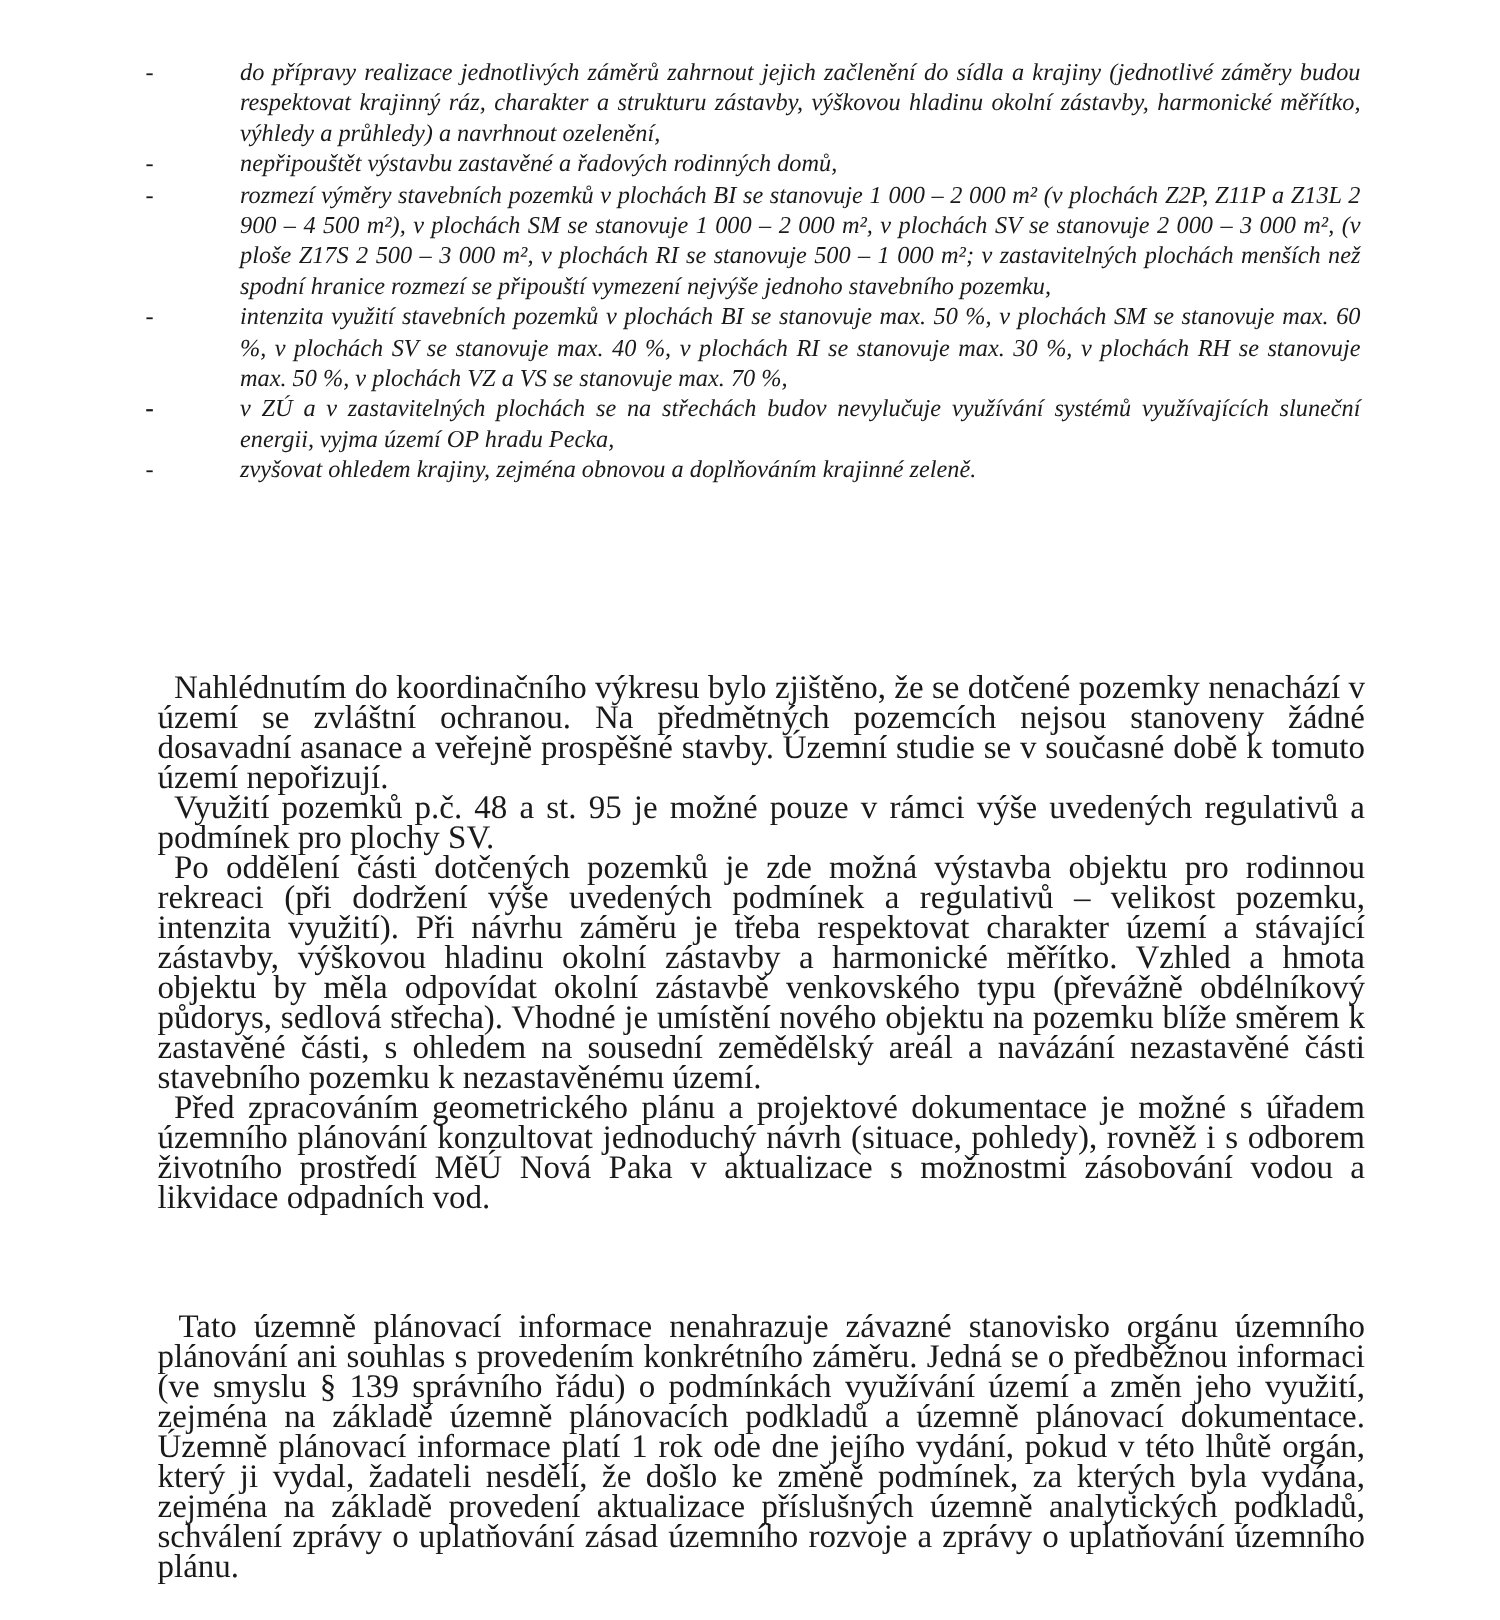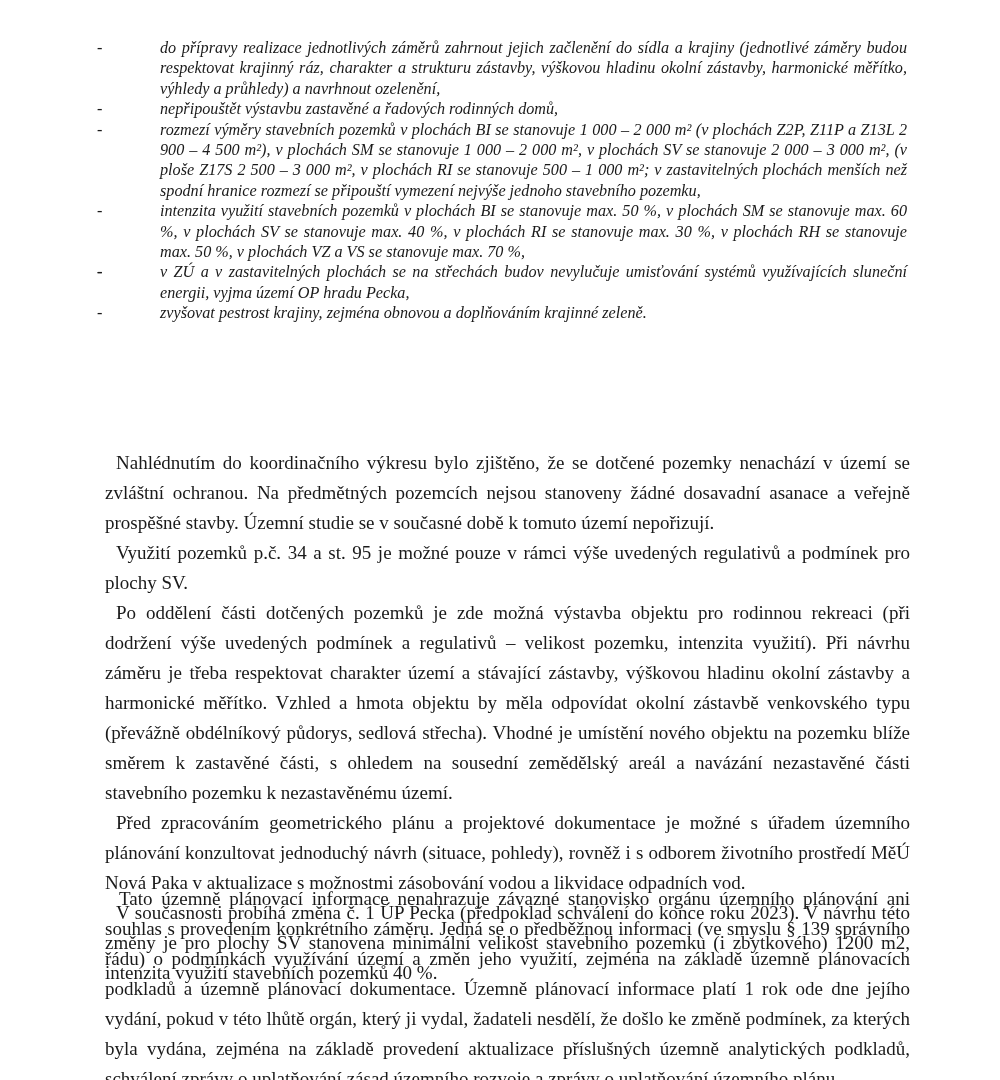--- a/index.html
+++ b/index.html
@@ -6,45 +6,44 @@
     body {
       width: 1000px; height: 1080px; overflow: hidden; position: relative;
       font-family: "Liberation Serif", "DejaVu Serif", serif;
       color: #1a1a1a;
     }
     .page { position: absolute; left: 0; top: 0; width: 1000px; height: 1080px; }
     .bullets { position: absolute; left: 97px; top: 38px; width: 810px; margin: 0; padding: 0; list-style: none; }
     .bullet { position: relative; padding-left: 63px; font-style: italic; font-size: 16.2px; line-height: 20.4px; text-align: justify; }
     .bullet .dash { position: absolute; left: 0; top: 0; font-style: normal; }
     .body-block { position: absolute; left: 105px; width: 805px; }
-    .para { margin: 0; font-size: 19px; line-height: 30px; text-align: justify; text-indent: 11px; }
+    .para { margin: 0; font-size: 22px; line-height: 20px; text-align: justify; text-indent: 11px; }
     #block1 { top: 448px; }
     #block2 { top: 874px; }
-    #block2 .para { text-indent: 14px; margin-top: 10px; }
+    #block2 .para { text-indent: 14px; }
   </style>
 </head>
 <body>
 
 <div class="page">
 
   <ul class="bullets">
     <li class="bullet"><span class="dash">-</span><span>do přípravy realizace jednotlivých záměrů zahrnout jejich začlenění do sídla a krajiny (jednotlivé záměry budou respektovat krajinný ráz, charakter a strukturu zástavby, výškovou hladinu okolní zástavby, harmonické měřítko, výhledy a průhledy) a navrhnout ozelenění,</span></li>
     <li class="bullet"><span class="dash">-</span><span>nepřipouštět výstavbu zastavěné a řadových rodinných domů,</span></li>
     <li class="bullet"><span class="dash">-</span><span>rozmezí výměry stavebních pozemků v plochách BI se stanovuje 1 000 – 2 000 m² (v plochách Z2P, Z11P a Z13L 2 900 – 4 500 m²), v plochách SM se stanovuje 1 000 – 2 000 m², v plochách SV se stanovuje 2 000 – 3 000 m², (v ploše Z17S 2 500 – 3 000 m², v plochách RI se stanovuje 500 – 1 000 m²; v zastavitelných plochách menších než spodní hranice rozmezí se připouští vymezení nejvýše jednoho stavebního pozemku,</span></li>
     <li class="bullet"><span class="dash">-</span><span>intenzita využití stavebních pozemků v plochách BI se stanovuje max. 50 %, v plochách SM se stanovuje max. 60 %, v plochách SV se stanovuje max. 40 %, v plochách RI se stanovuje max. 30 %, v plochách RH se stanovuje max. 50 %, v plochách VZ a VS se stanovuje max. 70 %,</span></li>
     <li class="bullet"><span class="dash">-</span></li>
-    <li class="bullet"><span class="dash">-</span><span>v ZÚ a v zastavitelných plochách se na střechách budov nevylučuje umisťování systémů využívajících sluneční energii, vyjma území OP hradu Pecka,</span></li>
-    <li class="bullet"><span class="dash">-</span><span>zvyšovat pestrost krajiny, zejména obnovou a doplňováním krajinné zeleně.</span></li>
+    <li class="bullet"><span class="dash">-</span><span>v ZÚ a v zastavitelných plochách se na střechách budov nevylučuje využívání systémů využívajících sluneční energii, vyjma území OP hradu Pecka,</span></li>
+    <li class="bullet"><span class="dash">-</span><span>zvyšovat ohledem krajiny, zejména obnovou a doplňováním krajinné zeleně.</span></li>
   </ul>
 
   <div class="body-block" id="block1">
     <p class="para">Nahlédnutím do koordinačního výkresu bylo zjištěno, že se dotčené pozemky nenachází v území se zvláštní ochranou. Na předmětných pozemcích nejsou stanoveny žádné dosavadní asanace a veřejně prospěšné stavby. Územní studie se v současné době k tomuto území nepořizují.</p>
-    <p class="para">Využití pozemků p.č. 34 a st. 95 je možné pouze v rámci výše uvedených regulativů a podmínek pro plochy SV.</p>
+    <p class="para">Využití pozemků p.č. 48 a st. 95 je možné pouze v rámci výše uvedených regulativů a podmínek pro plochy SV.</p>
     <p class="para">Po oddělení části dotčených pozemků je zde možná výstavba objektu pro rodinnou rekreaci (při dodržení výše uvedených podmínek a regulativů – velikost pozemku, intenzita využití). Při návrhu záměru je třeba respektovat charakter území a stávající zástavby, výškovou hladinu okolní zástavby a harmonické měřítko. Vzhled a hmota objektu by měla odpovídat okolní zástavbě venkovského typu (převážně obdélníkový půdorys, sedlová střecha). Vhodné je umístění nového objektu na pozemku blíže směrem k zastavěné části, s ohledem na sousední zemědělský areál a navázání nezastavěné části stavebního pozemku k nezastavěnému území.</p>
     <p class="para">Před zpracováním geometrického plánu a projektové dokumentace je možné s úřadem územního plánování konzultovat jednoduchý návrh (situace, pohledy), rovněž i s odborem životního prostředí MěÚ Nová Paka v aktualizace s možnostmi zásobování vodou a likvidace odpadních vod.</p>
-    <p class="para">V současnosti probíhá změna č. 1 ÚP Pecka (předpoklad schválení do konce roku 2023). V návrhu této změny je pro plochy SV stanovena minimální velikost stavebního pozemku (i zbytkového) 1200 m2, intenzita využití stavebních pozemků 40 %.</p>
   </div>
 
   <div class="body-block" id="block2">
     <p class="para">Tato územně plánovací informace nenahrazuje závazné stanovisko orgánu územního plánování ani souhlas s provedením konkrétního záměru.  Jedná se o předběžnou informaci (ve smyslu § 139 správního řádu) o podmínkách využívání území a změn jeho využití, zejména na základě územně plánovacích podkladů a územně plánovací dokumentace.  Územně plánovací informace platí 1 rok ode dne jejího vydání, pokud v této lhůtě orgán, který ji vydal, žadateli nesdělí, že došlo ke změně podmínek, za kterých byla vydána, zejména na základě provedení aktualizace příslušných územně analytických podkladů, schválení zprávy o uplatňování zásad územního rozvoje a zprávy o uplatňování územního plánu.</p>
   </div>
 
 </div>
 
 </body></html>

